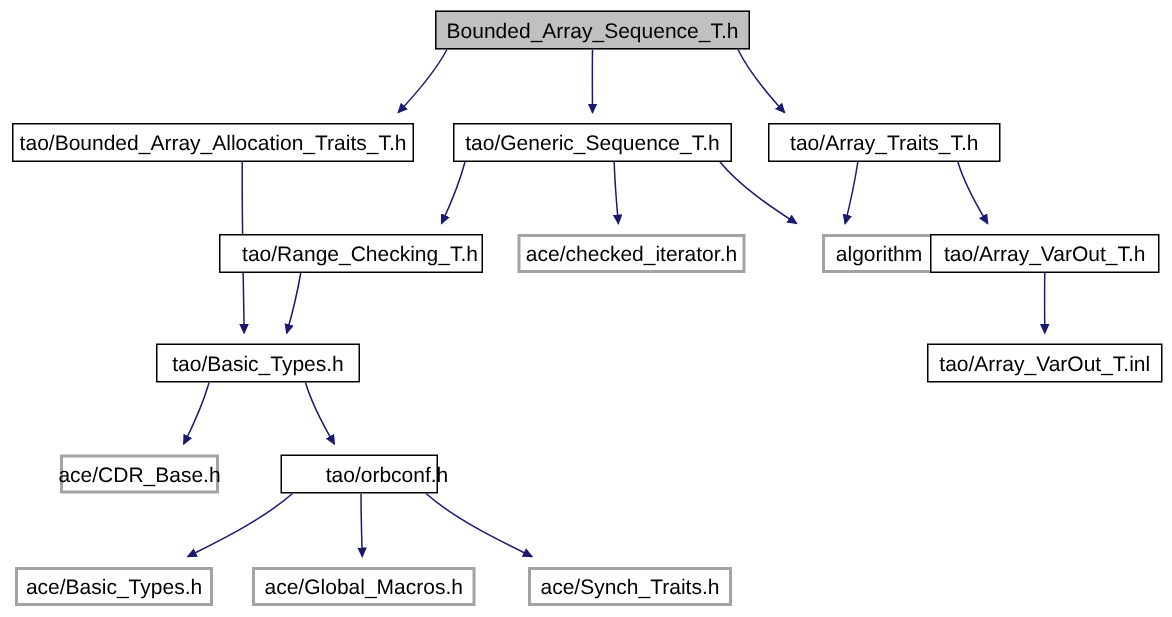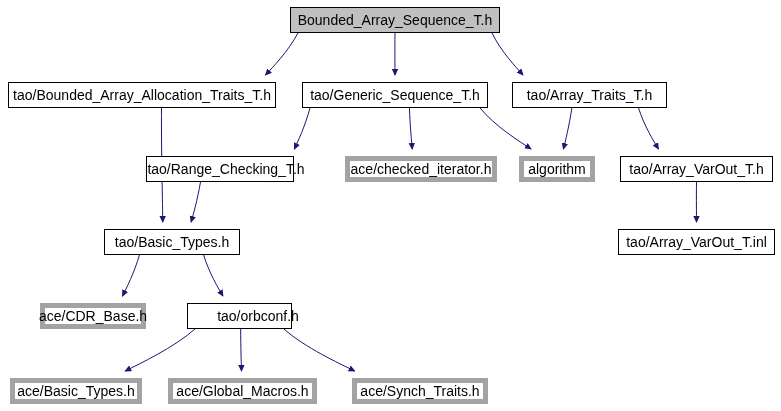--- a/index.html
+++ b/index.html
@@ -26,21 +26,21 @@
     height: 411px;
     pointer-events: none;
   }
   .node {
     position: absolute;
     box-sizing: border-box;
     display: flex;
     align-items: center;
     justify-content: center;
     background: #ffffff;
-    border: 5px solid #a3a3a3;
+    border: 2px solid #a3a3a3;
     height: 26px;
     white-space: nowrap;
     z-index: 2;
   }
   .node .node-label {
     font-size: 14px;
     line-height: 13px;
     color: #000000;
     letter-spacing: 0px;
     padding: 0 6px;
@@ -92,27 +92,27 @@
       </div>
       <div class="node dark" style="left: 8px; top: 82px; width: 268px;">
         <span class="node-label">tao/Bounded_Array_Allocation_Traits_T.h</span>
       </div>
       <div class="node dark" style="left: 302px; top: 82px; width: 186px;">
         <span class="node-label">tao/Generic_Sequence_T.h</span>
       </div>
       <div class="node dark" style="left: 512px; top: 82px; width: 155px;">
         <span class="node-label">tao/Array_Traits_T.h</span>
       </div>
-      <div class="node dark" style="left: 146px; top: 156px; width: 148px; padding-left: 12px;">
+      <div class="node dark" style="left: 146px; top: 156px; width: 176px; padding-left: 12px;">
         <span class="node-label">tao/Range_Checking_T.h</span>
       </div>
       <div class="node light" style="left: 345px; top: 156px; width: 152px;">
         <span class="node-label">ace/checked_iterator.h</span>
       </div>
-      <div class="node light" style="left: 519px; top: 156px; width: 76px; text-align: right;">
+      <div class="node light" style="left: 548px; top: 156px; width: 76px; text-align: right;">
         <span class="node-label">algorithm</span>
       </div>
       <div class="node dark" style="left: 620px; top: 156px; width: 153px;">
         <span class="node-label">tao/Array_VarOut_T.h</span>
       </div>
       <div class="node dark" style="left: 104px; top: 229px; width: 136px;">
         <span class="node-label">tao/Basic_Types.h</span>
       </div>
       <div class="node dark" style="left: 618px; top: 229px; width: 157px;">
         <span class="node-label">tao/Array_VarOut_T.inl</span>

